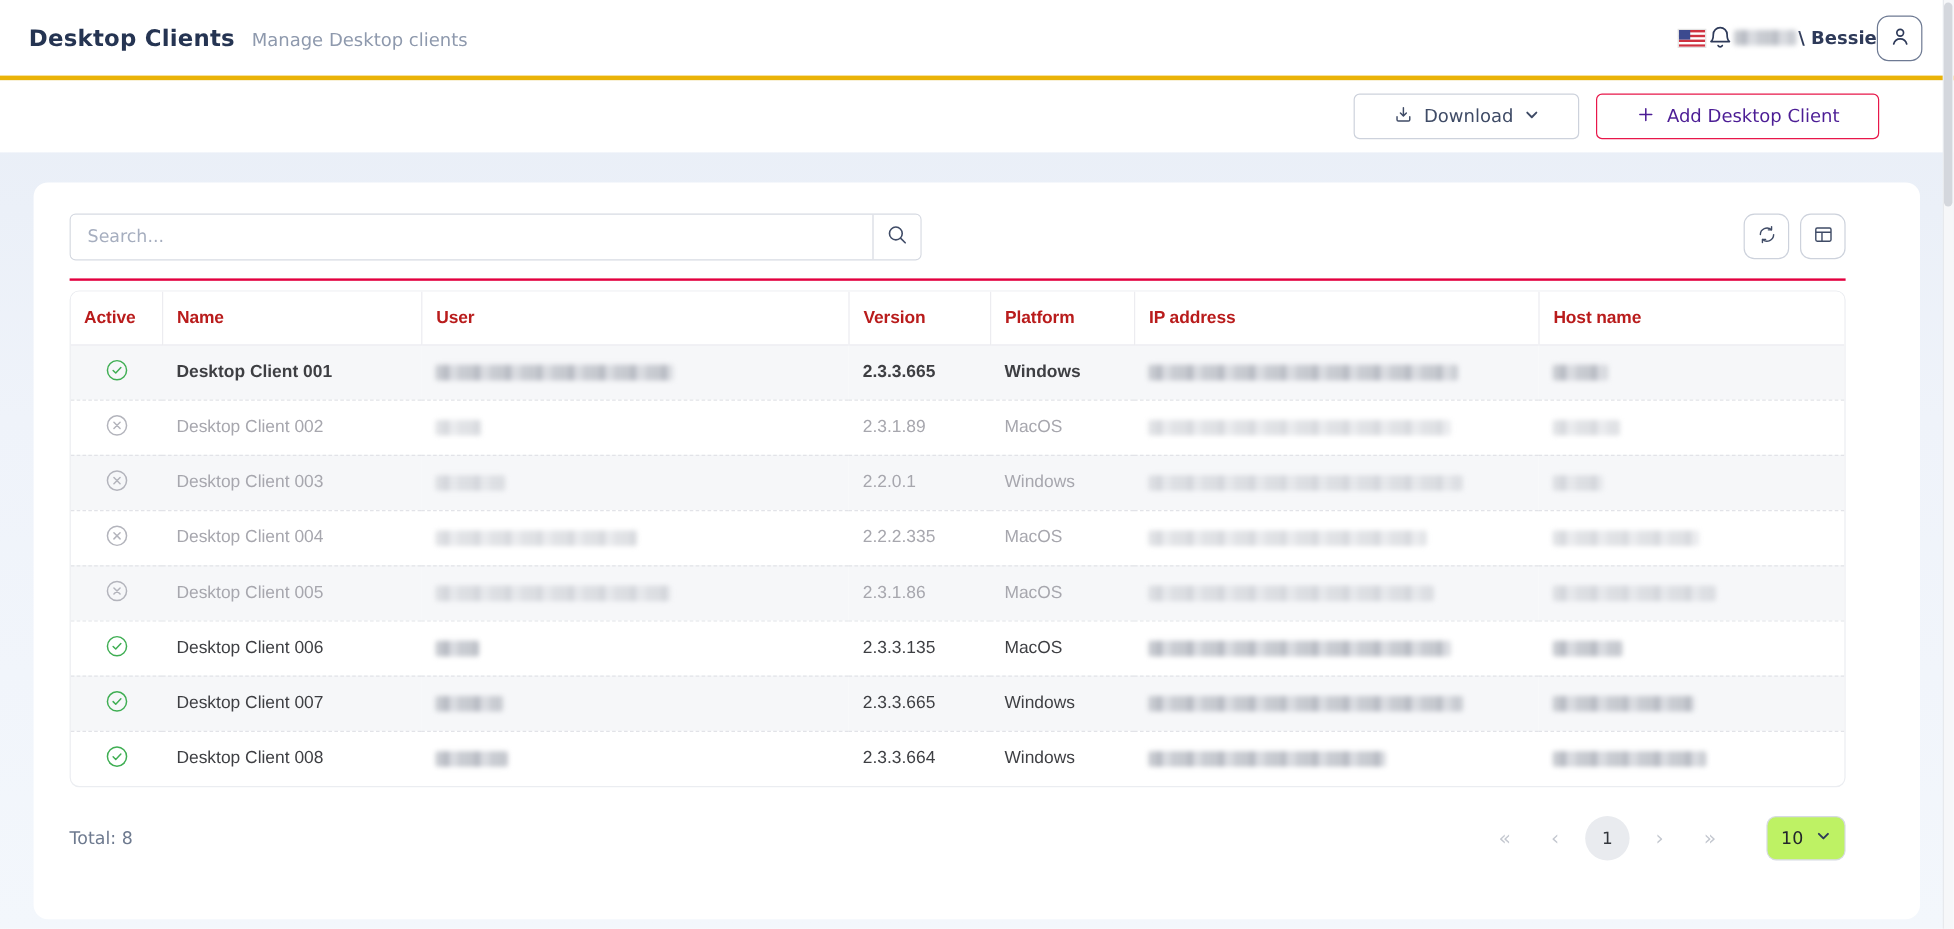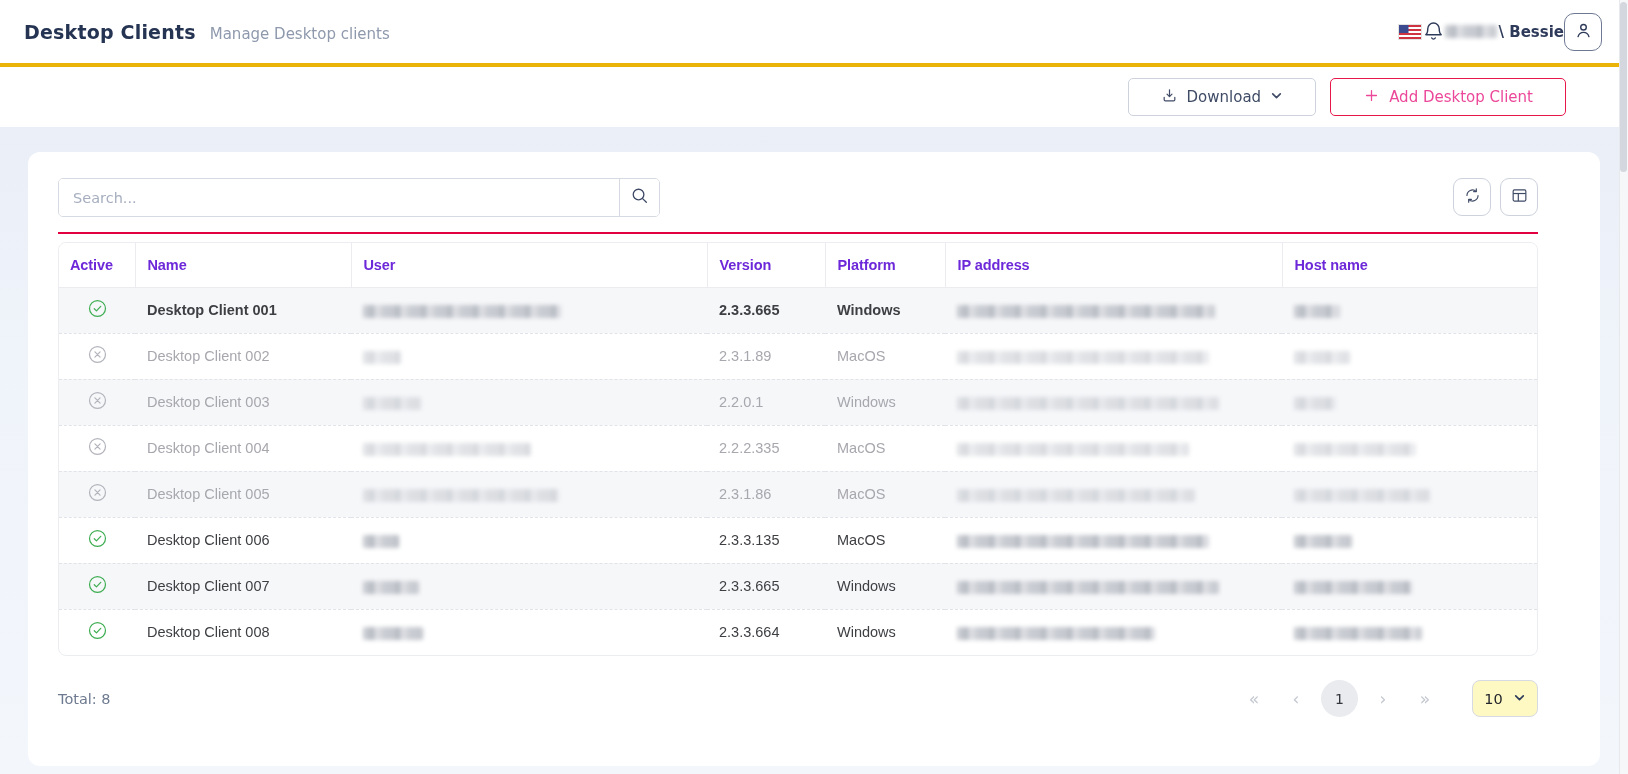--- a/index.html
+++ b/index.html
@@ -34,32 +34,32 @@
     height:60px; background:#fff;
     display:flex; align-items:center; justify-content:flex-end; gap:14px;
     padding:0 62px 0 28px;
   }
   .btn {
     height:38px; display:inline-flex; align-items:center; gap:9px;
     border-radius:5px; background:#fff; font-size:15px; cursor:pointer;
     font-family:"DejaVu Sans",sans-serif; padding:0 32px;
   }
   .btn-download { border:1px solid #cdd2dc; color:#3f4b66; }
-  .btn-add { border:1px solid #e8174a; color:#ec4899; }
+  .btn-add { border:1px solid #e8174a; color:#4c1d95; }
 
   
   .card {
     position:absolute; left:28px; right:28px; top:152px; height:614px;
     background:#fff; border-radius:12px;
   }
   .card-inner { padding:26px 62px 0 30px; }
 
   .panel-toolbar { display:flex; align-items:flex-start; }
   .search-group {
-    width:602px; height:39px; border:1px solid #d6dae2; border-radius:5px;
+    width:710px; height:39px; border:1px solid #d6dae2; border-radius:5px;
     display:flex; align-items:stretch; overflow:hidden; background:#fff;
   }
   .search-input {
     flex:1; border:none; outline:none; padding:0 14px; font-size:14.5px;
     font-family:"DejaVu Sans",sans-serif; color:#3f4b66;
   }
   .search-input::placeholder { color:#a6aebf; }
   .search-icon-seg {
     width:40px; border-left:1px solid #d6dae2; display:flex; align-items:center; justify-content:center;
     background:#fff; cursor:pointer;
@@ -69,21 +69,21 @@
     width:38px; height:38px; border:1px solid #cdd2dc; border-radius:9px; background:#fff;
     display:inline-flex; align-items:center; justify-content:center; cursor:pointer;
   }
 
   .accent-line { height:2px; background:#e3003f; margin-top:15px; }
 
   
   .table-wrap { margin-top:8px; border:1px solid #ebedf1; border-radius:8px; overflow:hidden; }
   table { width:100%; border-collapse:collapse; font-family:"Liberation Sans",sans-serif; }
   th {
-    height:44px; text-align:left; font-size:14.5px; font-weight:bold; color:#6d28d9;
+    height:44px; text-align:left; font-size:14.5px; font-weight:bold; color:#b91c1c;
     border-right:1px solid #ececf0; padding:0 12px; letter-spacing:-.1px; background:#fff;
   }
   th:last-child { border-right:none; }
   td { height:46px; font-size:14.5px; padding:0 12px; }
   tbody tr { border-top:1px dashed #e2e3e8; }
   tbody tr:first-child { border-top:1px solid #ececf0;font-weight:bold; }
   tbody tr:nth-child(odd) { background:#f6f7f9; }
   .col-active { width:76px; text-align:center; }
   .col-name { width:216px; }
   .col-user { width:356px; }
@@ -112,21 +112,21 @@
   .pg-nav {
     width:34px; height:34px; border:none; background:none; color:#c3c7cf; font-size:17px;
     cursor:pointer; font-family:"DejaVu Sans",sans-serif;
   }
   .pg-current {
     width:37px; height:37px; border-radius:50%; background:#e9ebef; border:none;
     font-size:14px; color:#33363c; cursor:pointer; font-family:"DejaVu Sans",sans-serif;
   }
   .page-size {
     margin-left:22px; width:66px; height:37px; border:1px solid #d6dae2; border-radius:8px;
-    background:#fef9c3; display:inline-flex; align-items:center; justify-content:center; gap:10px;
+    background:#bef264; display:inline-flex; align-items:center; justify-content:center; gap:10px;
     font-size:14.5px; color:#23262b; cursor:pointer;
   }
 
   
   .scrollbar-track {
     position:absolute; top:0; right:0; width:9px; height:774px;
     background:#f6f7f9; border-left:1px solid #e7e9ed;
   }
   .scrollbar-thumb { position:absolute; top:2px; right:1px; width:7px; height:170px; border-radius:4px; background:#d4d7dd; }
 </style>

